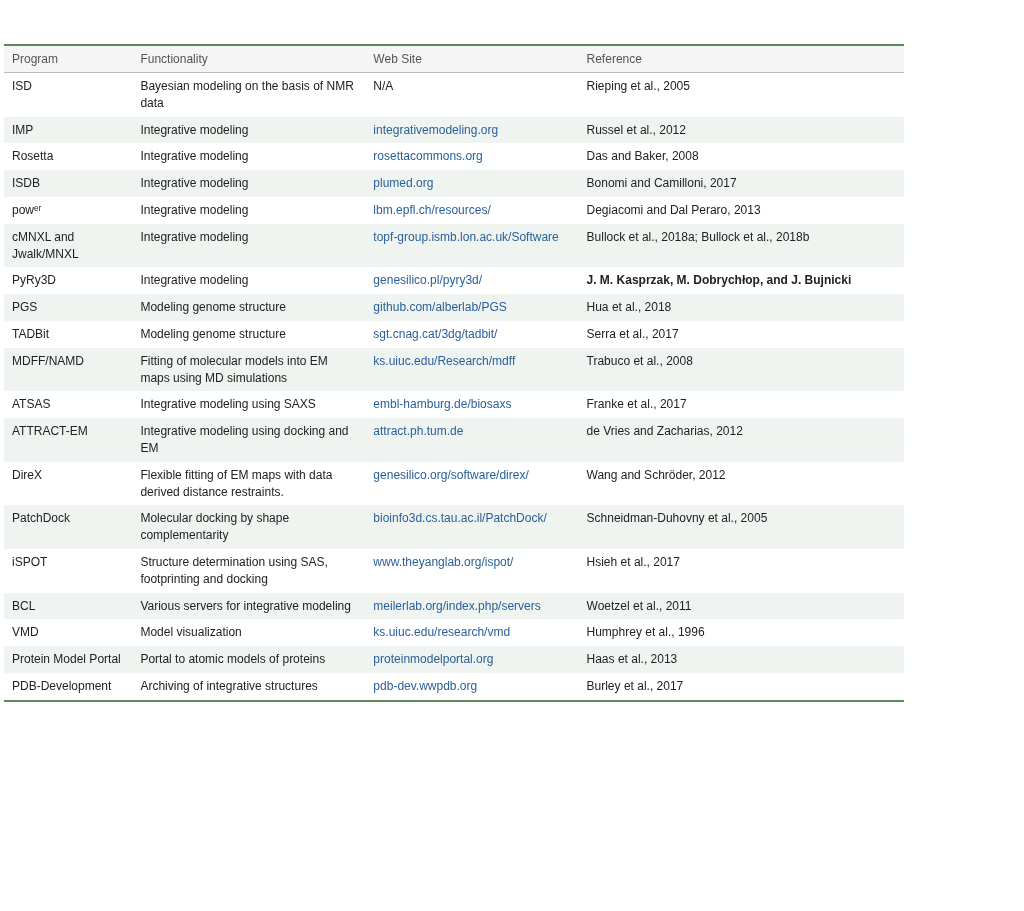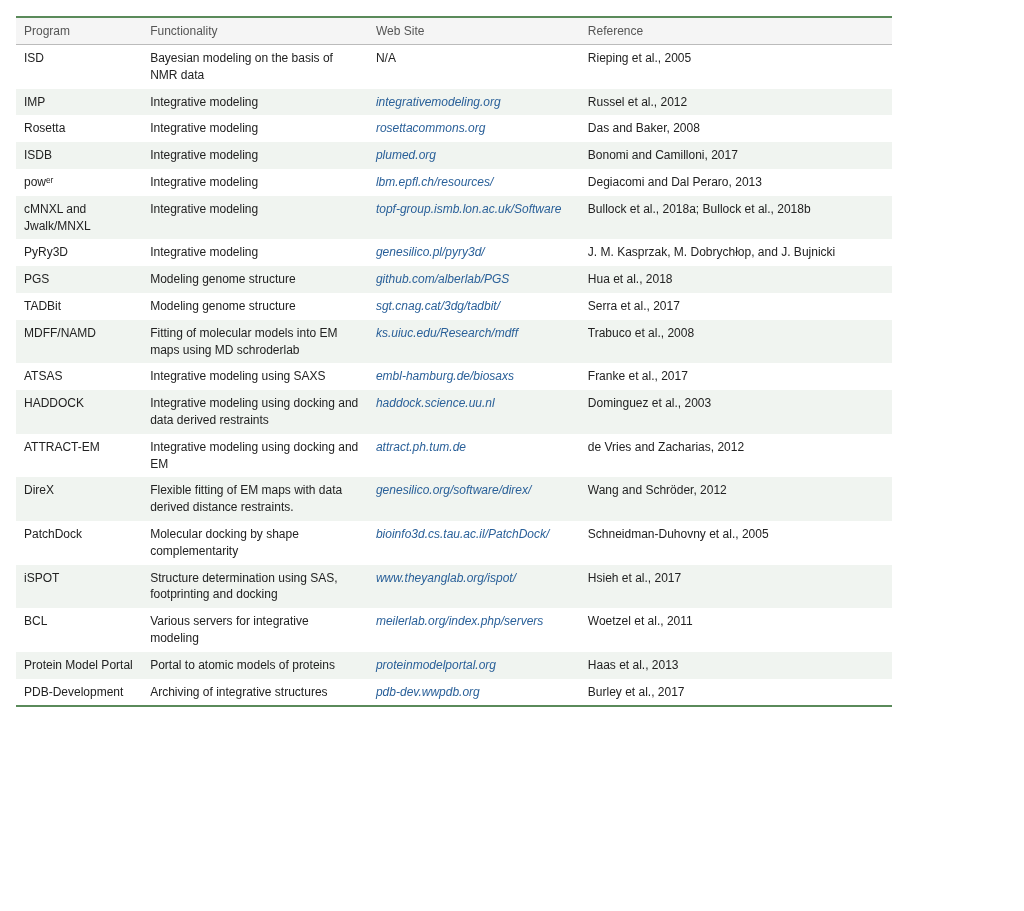--- a/index.html
+++ b/index.html
@@ -4,21 +4,22 @@
   <style>
     * { box-sizing: border-box; margin: 0; padding: 0; }
     body {
       font-family: Arial, sans-serif;
       font-size: 12px;
       background: #fff;
       color: #222;
     }
     .table-container {
       width: 908px;
-      padding: 16px;
+      padding: 4px;
+      margin-top: 40px;
     }
     table {
       width: 100%;
       border-collapse: collapse;
       border-top: 2px solid #5a8a5a;
       border-bottom: 2px solid #5a8a5a;
     }
     thead tr {
       background: #f5f5f5;
       border-bottom: 1px solid #ccc;
@@ -43,24 +44,23 @@
       font-size: 12px;
       line-height: 1.4;
     }
     .col-program { width: 140px; }
     .col-functionality { width: 270px; }
     .col-website { width: 220px; }
     .col-reference { width: 394px; }
     a.link {
       color: #2a6099;
       text-decoration: none;
-      font-style: italic;
     }
     .bold-ref {
-      font-weight: normal;
+      font-weight: bold;
     }
   </style>
 </head>
 <body>
 
 <div class="table-container">
   <table>
     <thead>
       <tr>
         <th class="col-program">Program</th>
@@ -119,35 +119,29 @@
           <td class="col-reference">Hua et al., 2018</td>
         </tr>
         <tr>
           <td class="col-program">TADBit</td>
           <td class="col-functionality">Modeling genome structure</td>
           <td class="col-website"><a class="link" href="#">sgt.cnag.cat/3dg/tadbit/</a></td>
           <td class="col-reference">Serra et al., 2017</td>
         </tr>
         <tr>
           <td class="col-program">MDFF/NAMD</td>
-          <td class="col-functionality">Fitting of molecular models into EM maps using MD schroderlab</td>
+          <td class="col-functionality">Fitting of molecular models into EM maps using MD simulations</td>
           <td class="col-website"><a class="link" href="#">ks.uiuc.edu/Research/mdff</a></td>
           <td class="col-reference">Trabuco et al., 2008</td>
         </tr>
         <tr>
           <td class="col-program">ATSAS</td>
           <td class="col-functionality">Integrative modeling using SAXS</td>
           <td class="col-website"><a class="link" href="#">embl-hamburg.de/biosaxs</a></td>
           <td class="col-reference">Franke et al., 2017</td>
-        </tr>
-        <tr>
-          <td class="col-program">HADDOCK</td>
-          <td class="col-functionality">Integrative modeling using docking and data derived restraints</td>
-          <td class="col-website"><a class="link" href="#">haddock.science.uu.nl</a></td>
-          <td class="col-reference">Dominguez et al., 2003</td>
         </tr>
         <tr>
           <td class="col-program">ATTRACT-EM</td>
           <td class="col-functionality">Integrative modeling using docking and EM</td>
           <td class="col-website"><a class="link" href="#">attract.ph.tum.de</a></td>
           <td class="col-reference">de Vries and Zacharias, 2012</td>
         </tr>
         <tr>
           <td class="col-program">DireX</td>
           <td class="col-functionality">Flexible fitting of EM maps with data derived distance restraints.</td>
@@ -166,20 +160,26 @@
           <td class="col-website"><a class="link" href="#">www.theyanglab.org/ispot/</a></td>
           <td class="col-reference">Hsieh et al., 2017</td>
         </tr>
         <tr>
           <td class="col-program">BCL</td>
           <td class="col-functionality">Various servers for integrative modeling</td>
           <td class="col-website"><a class="link" href="#">meilerlab.org/index.php/servers</a></td>
           <td class="col-reference">Woetzel et al., 2011</td>
         </tr>
         <tr>
+          <td class="col-program">VMD</td>
+          <td class="col-functionality">Model visualization</td>
+          <td class="col-website"><a class="link" href="#">ks.uiuc.edu/research/vmd</a></td>
+          <td class="col-reference">Humphrey et al., 1996</td>
+        </tr>
+        <tr>
           <td class="col-program">Protein Model Portal</td>
           <td class="col-functionality">Portal to atomic models of proteins</td>
           <td class="col-website"><a class="link" href="#">proteinmodelportal.org</a></td>
           <td class="col-reference">Haas et al., 2013</td>
         </tr>
         <tr>
           <td class="col-program">PDB-Development</td>
           <td class="col-functionality">Archiving of integrative structures</td>
           <td class="col-website"><a class="link" href="#">pdb-dev.wwpdb.org</a></td>
           <td class="col-reference">Burley et al., 2017</td>

